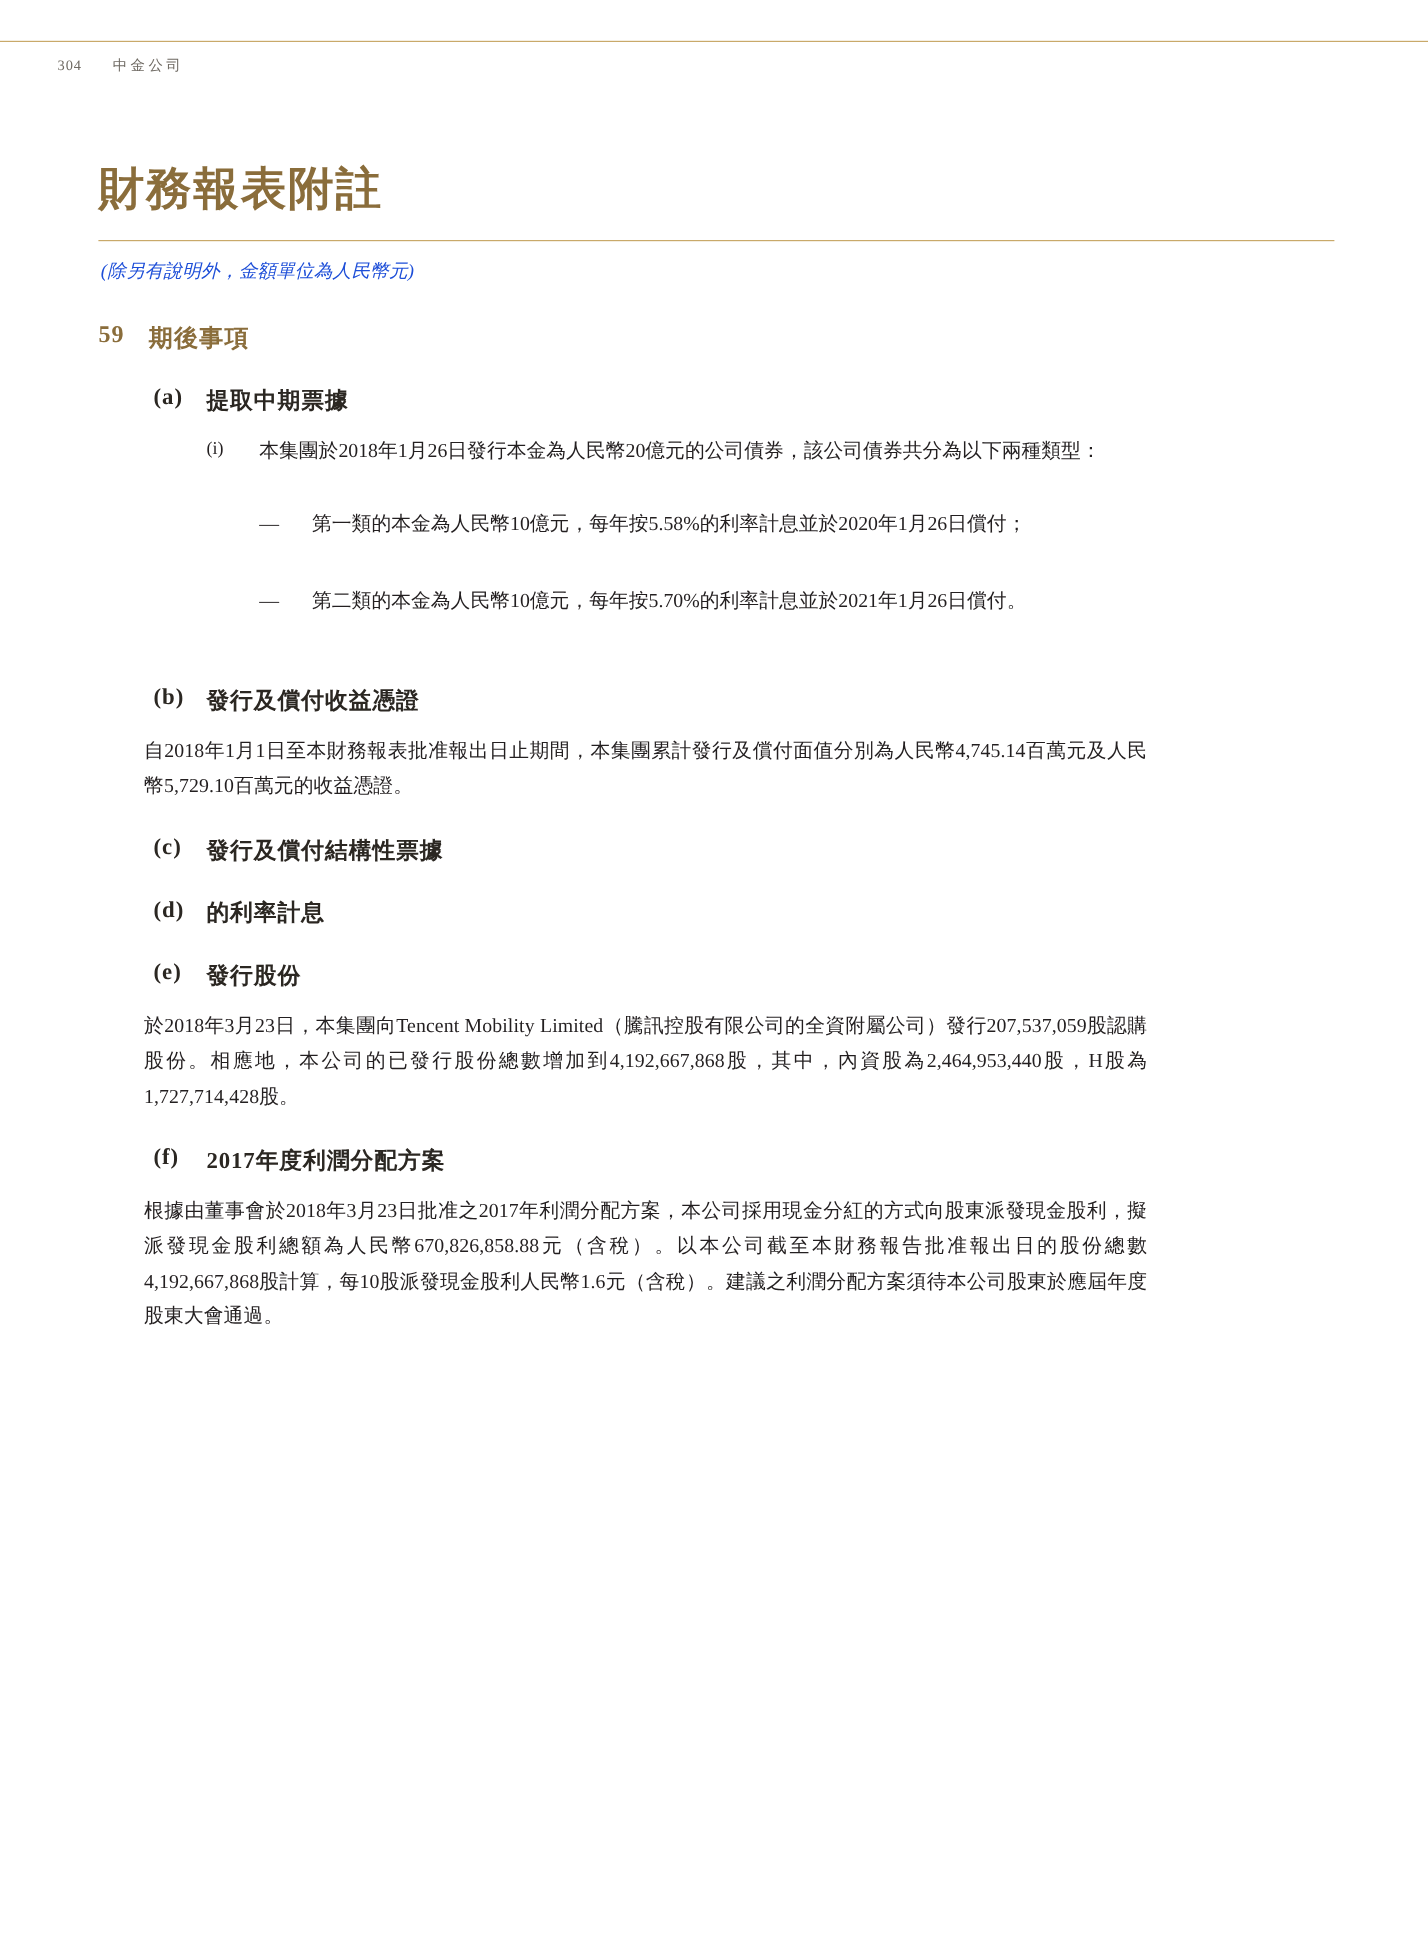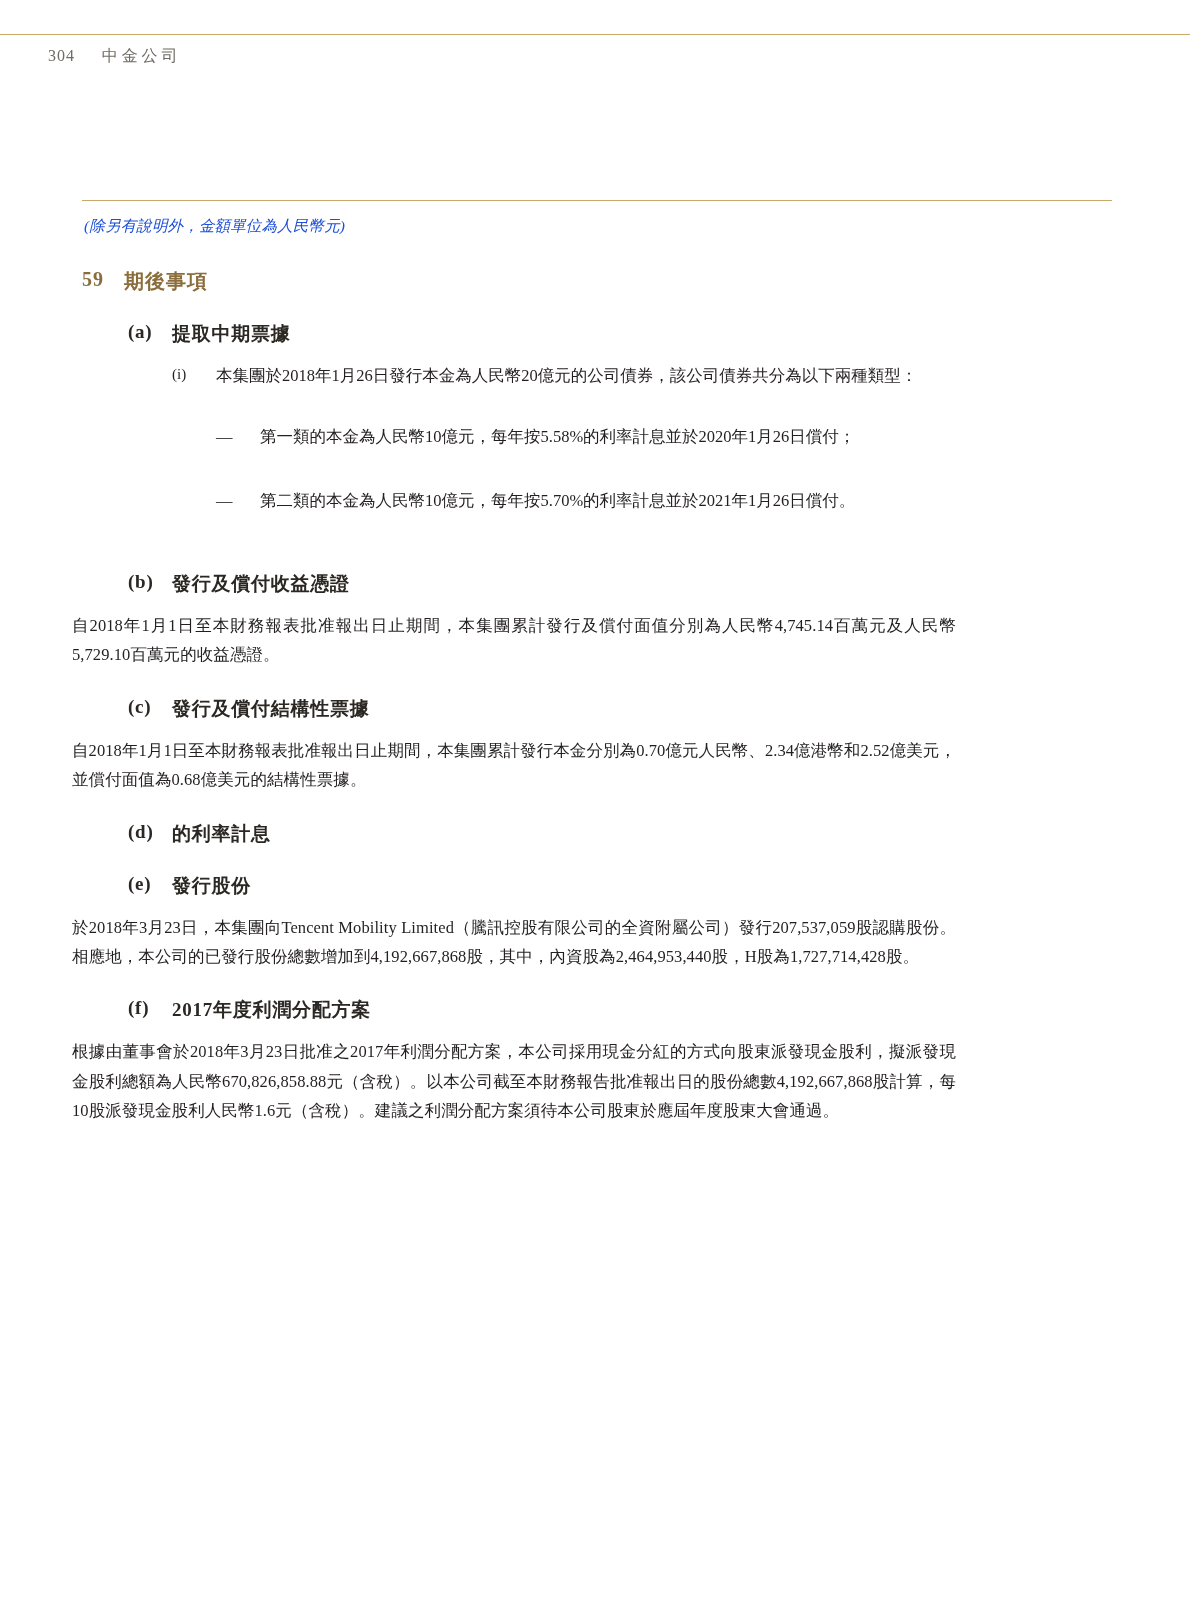--- a/index.html
+++ b/index.html
@@ -29,21 +29,21 @@
     top: 34px;
     width: 1190px;
     height: 1px;
     background: #c9a96a;
   }
 
   .header {
     position: absolute;
     left: 48px;
     top: 46px;
-    font-size: 16px;
+    font-size: 12px;
     letter-spacing: 0.06em;
     color: #6f6a63;
     font-family: "Liberation Serif", serif;
   }
   .header .pagenum {
     margin-right: 22px;
   }
   .header .company {
     letter-spacing: 0.24em;
   }
@@ -110,21 +110,21 @@
     font-size: 19px;
     color: #2b2722;
     letter-spacing: 0.04em;
   }
   .lvl-a .mark {
     width: 44px;
     flex: none;
   }
 
   .para {
-    margin-left: 72px;
+    margin-left: 120px;
     margin-right: 78px;
     font-size: 16.5px;
     line-height: 1.78;
     text-align: justify;
     text-justify: inter-ideograph;
     color: #231f20;
     letter-spacing: 0.005em;
   }
 
   .lvl-i {
@@ -176,20 +176,23 @@
 
 <div class="page">
 
   <div class="top-rule"></div>
 
   <div class="header">
     <span class="pagenum">304</span>
     <span class="company">中金公司</span>
   </div>
 
+  <div class="title-wrap">
+    <div class="title">財務報表附註</div>
+  </div>
   <div class="title-rule"></div>
 
   <div class="subnote">(除另有說明外，金額單位為人民幣元)</div>
 
   <div class="content">
 
     <div class="sec-head">
       <span class="num">59</span>
       <span>期後事項</span>
     </div>
@@ -224,21 +227,20 @@
     <div class="lvl-a">
       <span class="mark">(b)</span>
       <span>發行及償付收益憑證</span>
     </div>
     <div class="para">自2018年1月1日至本財務報表批准報出日止期間，本集團累計發行及償付面值分別為人民幣4,745.14百萬元及人民幣5,729.10百萬元的收益憑證。</div>
 
     <div class="lvl-a">
       <span class="mark">(c)</span>
       <span>發行及償付結構性票據</span>
     </div>
-    <div class="para">自2018年1月1日至本財務報表批准報出日止期間，本集團累計發行本金分別為0.70億元人民幣、2.34億港幣和2.52億美元，並償付面值為0.68億美元的結構性票據。</div>
 
     <div class="lvl-a">
       <span class="mark">(d)</span>
       <span>的利率計息</span>
     </div>
 
     <div class="lvl-a">
       <span class="mark">(e)</span>
       <span>發行股份</span>
     </div>

